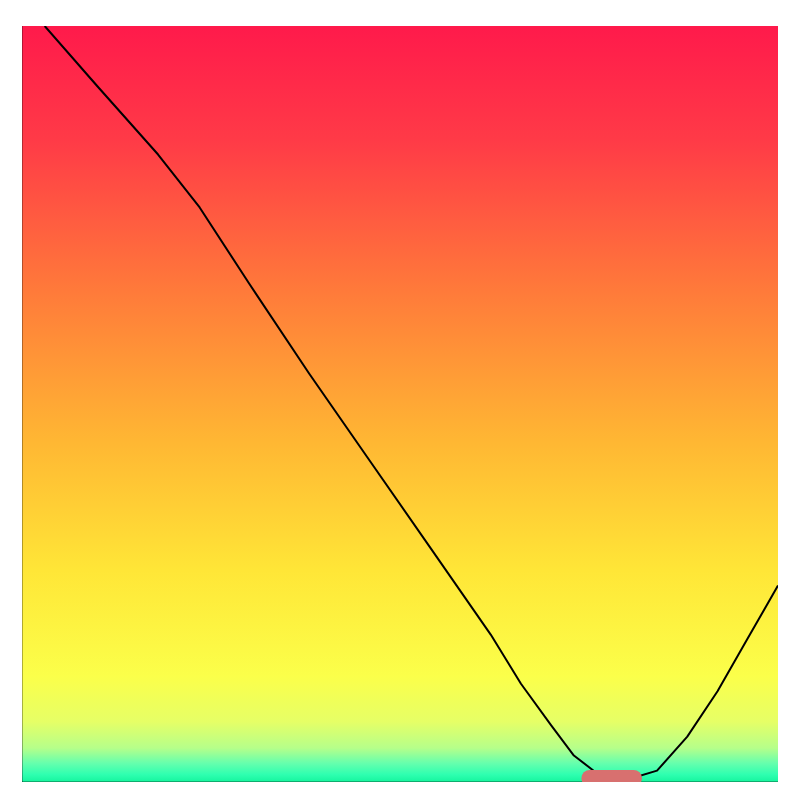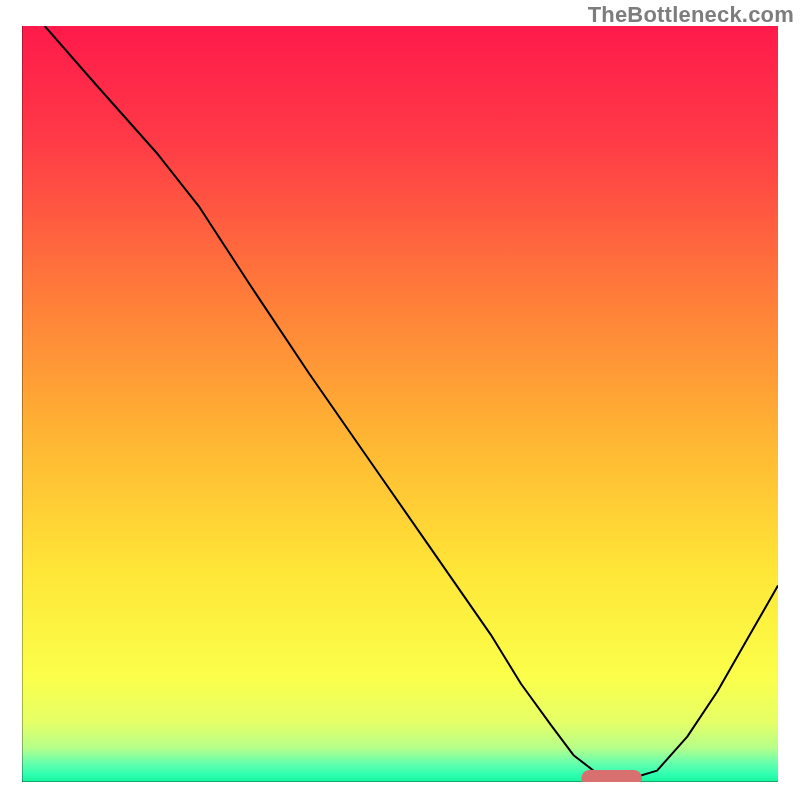--- a/index.html
+++ b/index.html
@@ -34,21 +34,20 @@
     height: 756px;
   }
   .plot svg {
     display: block;
   }
 </style>
 </head>
 <body>
 
 <div class="page">
-  <div class="watermark">TheBottleneck.com</div>
 
   <div class="plot">
     <svg viewBox="0 0 100 100" width="756" height="756" preserveAspectRatio="none">
       <defs>
         <linearGradient id="bg-grad" x1="0" y1="0" x2="0" y2="1">
             <stop offset="0%" stop-color="#ff1a4b"></stop>
             <stop offset="15%" stop-color="#ff3a47"></stop>
             <stop offset="35%" stop-color="#ff7a3a"></stop>
             <stop offset="55.00000000000001%" stop-color="#ffb733"></stop>
             <stop offset="72%" stop-color="#ffe637"></stop>

